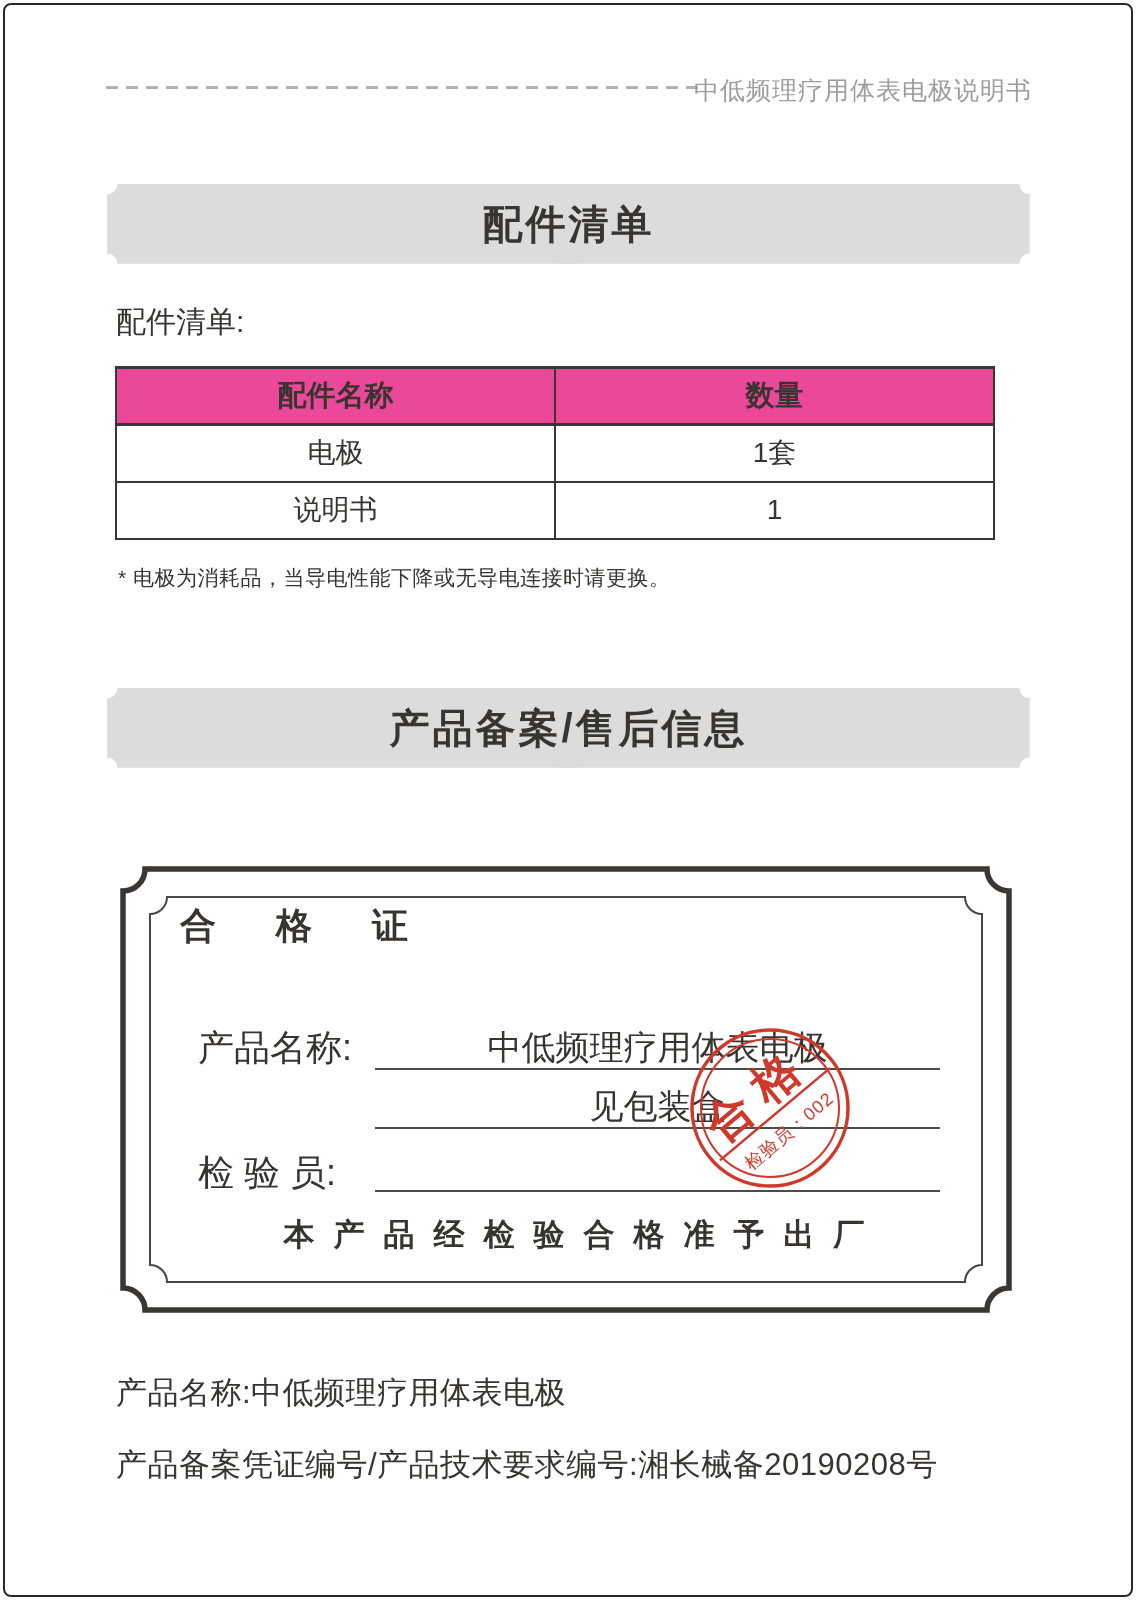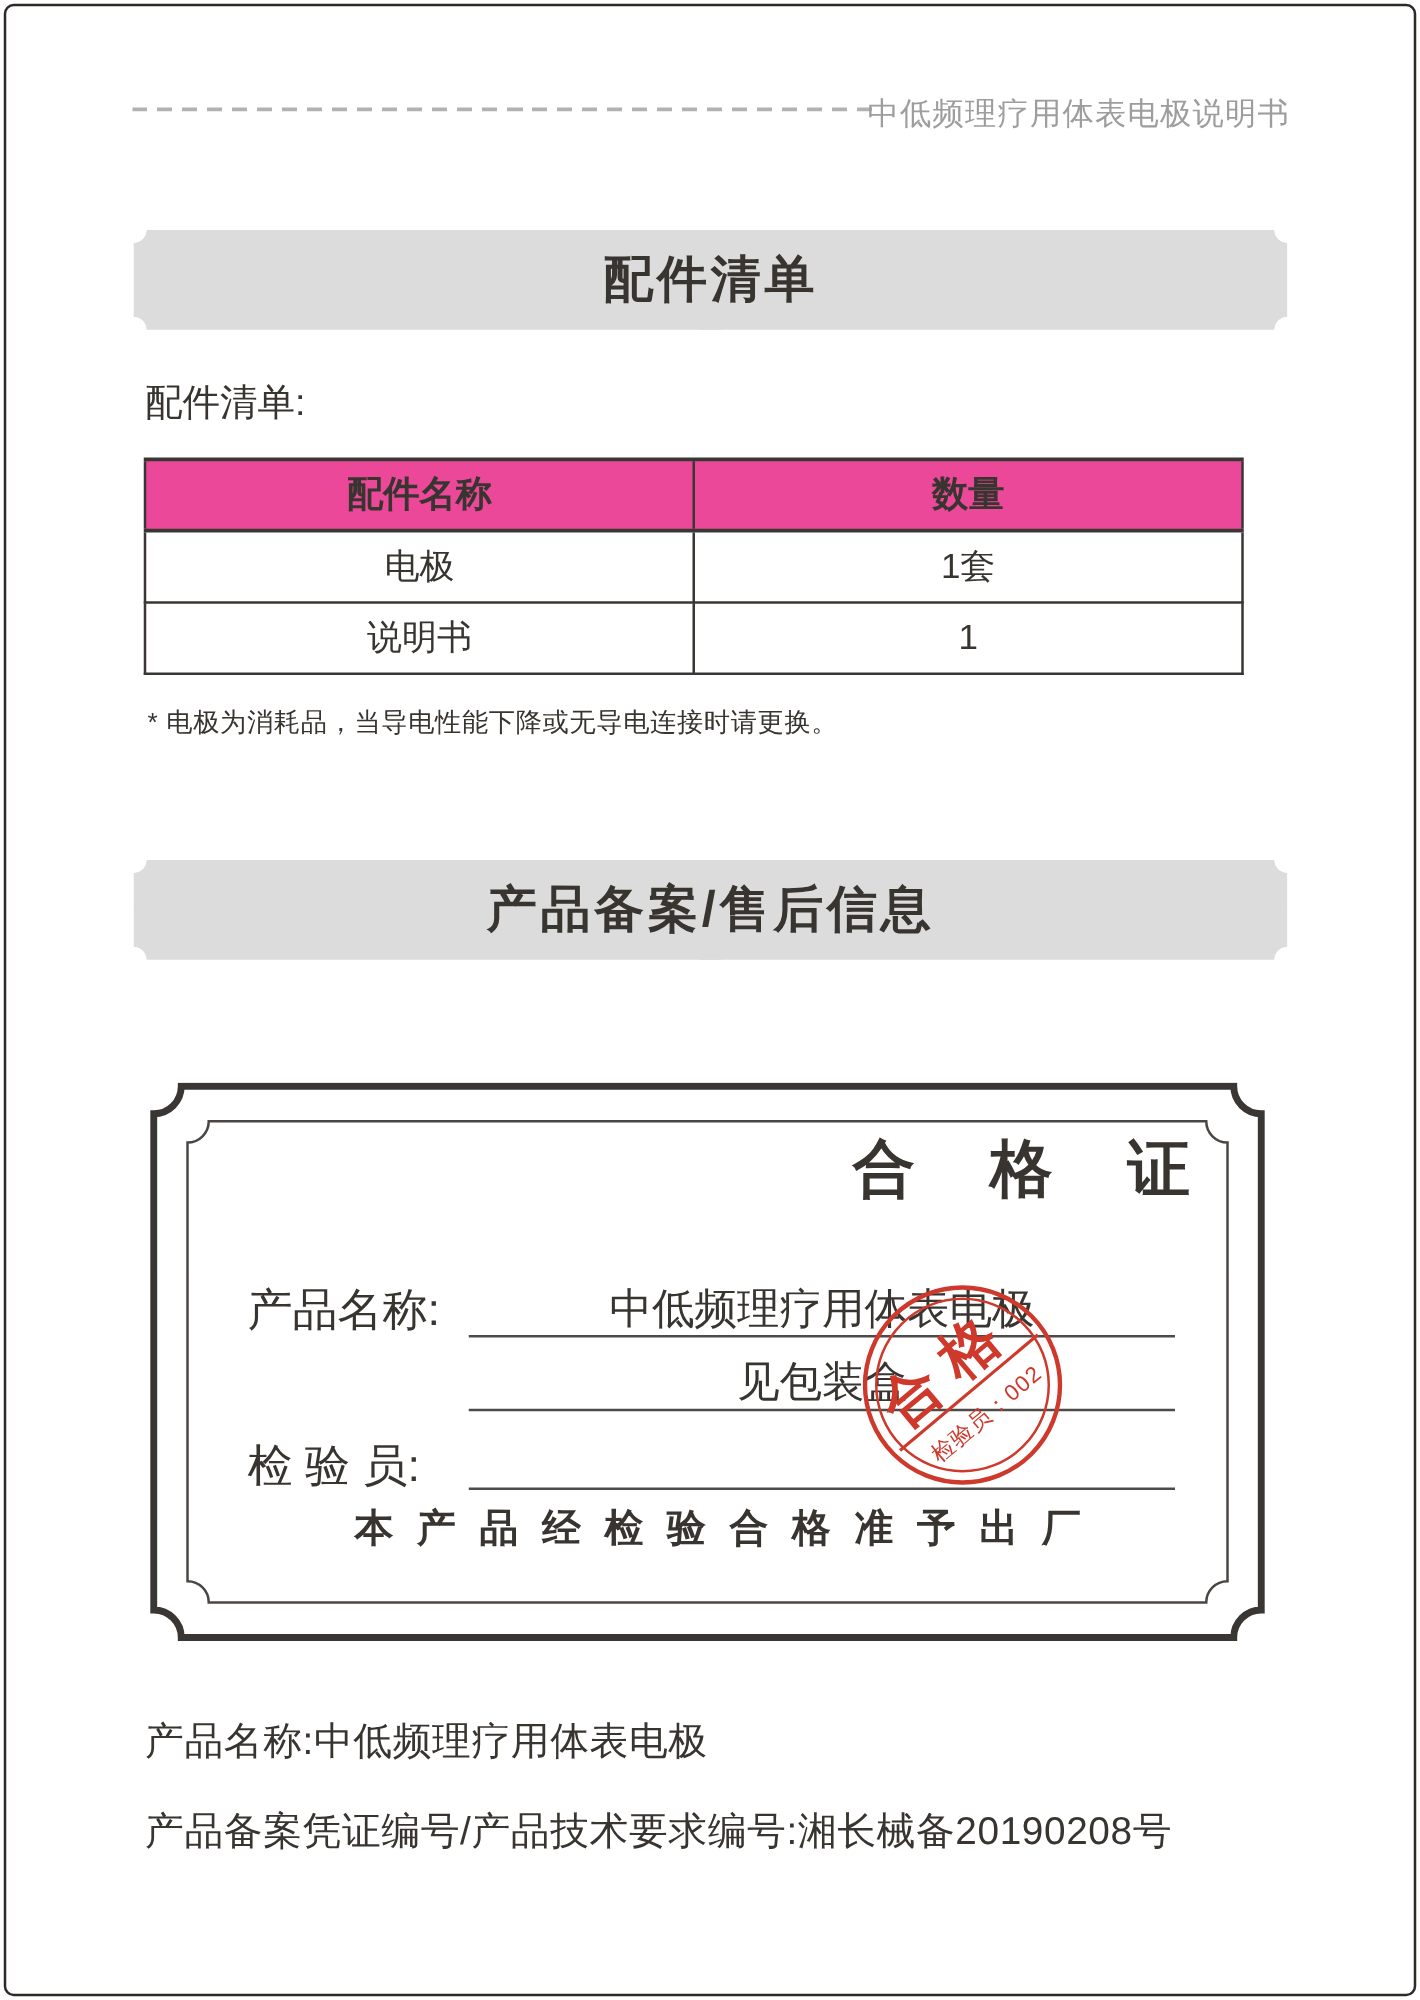--- a/index.html
+++ b/index.html
@@ -99,22 +99,22 @@
   .certificate {
     position: absolute;
     left: 120px; top: 866px;
     width: 892px; height: 447px;
   }
   .cert-frame { position: absolute; left: 0; top: 0; }
   .cert-title {
     position: absolute;
     left: 0; top: 36px;
     width: 100%;
-    text-align: right;
-    font-size: 50px;
+    text-align: left;
+    font-size: 36px;
     font-weight: bold;
     letter-spacing: 60px;
     text-indent: 60px;
     white-space: nowrap;
   }
   .cert-label {
     position: absolute;
     left: 78px;
     font-size: 36px;
     white-space: nowrap;
@@ -130,21 +130,21 @@
     left: 255px;
     width: 565px;
     height: 42px;
     line-height: 42px;
     text-align: center;
     font-size: 34px;
     white-space: nowrap;
   }
   .cert-footer {
     position: absolute;
-    left: 0; top: 336px;
+    left: 0; top: 348px;
     width: 100%;
     text-align: center;
     font-size: 31px;
     font-weight: bold;
     letter-spacing: 19px;
     text-indent: 19px;
     white-space: nowrap;
     padding-left: 16px;
   }
   .stamp {

